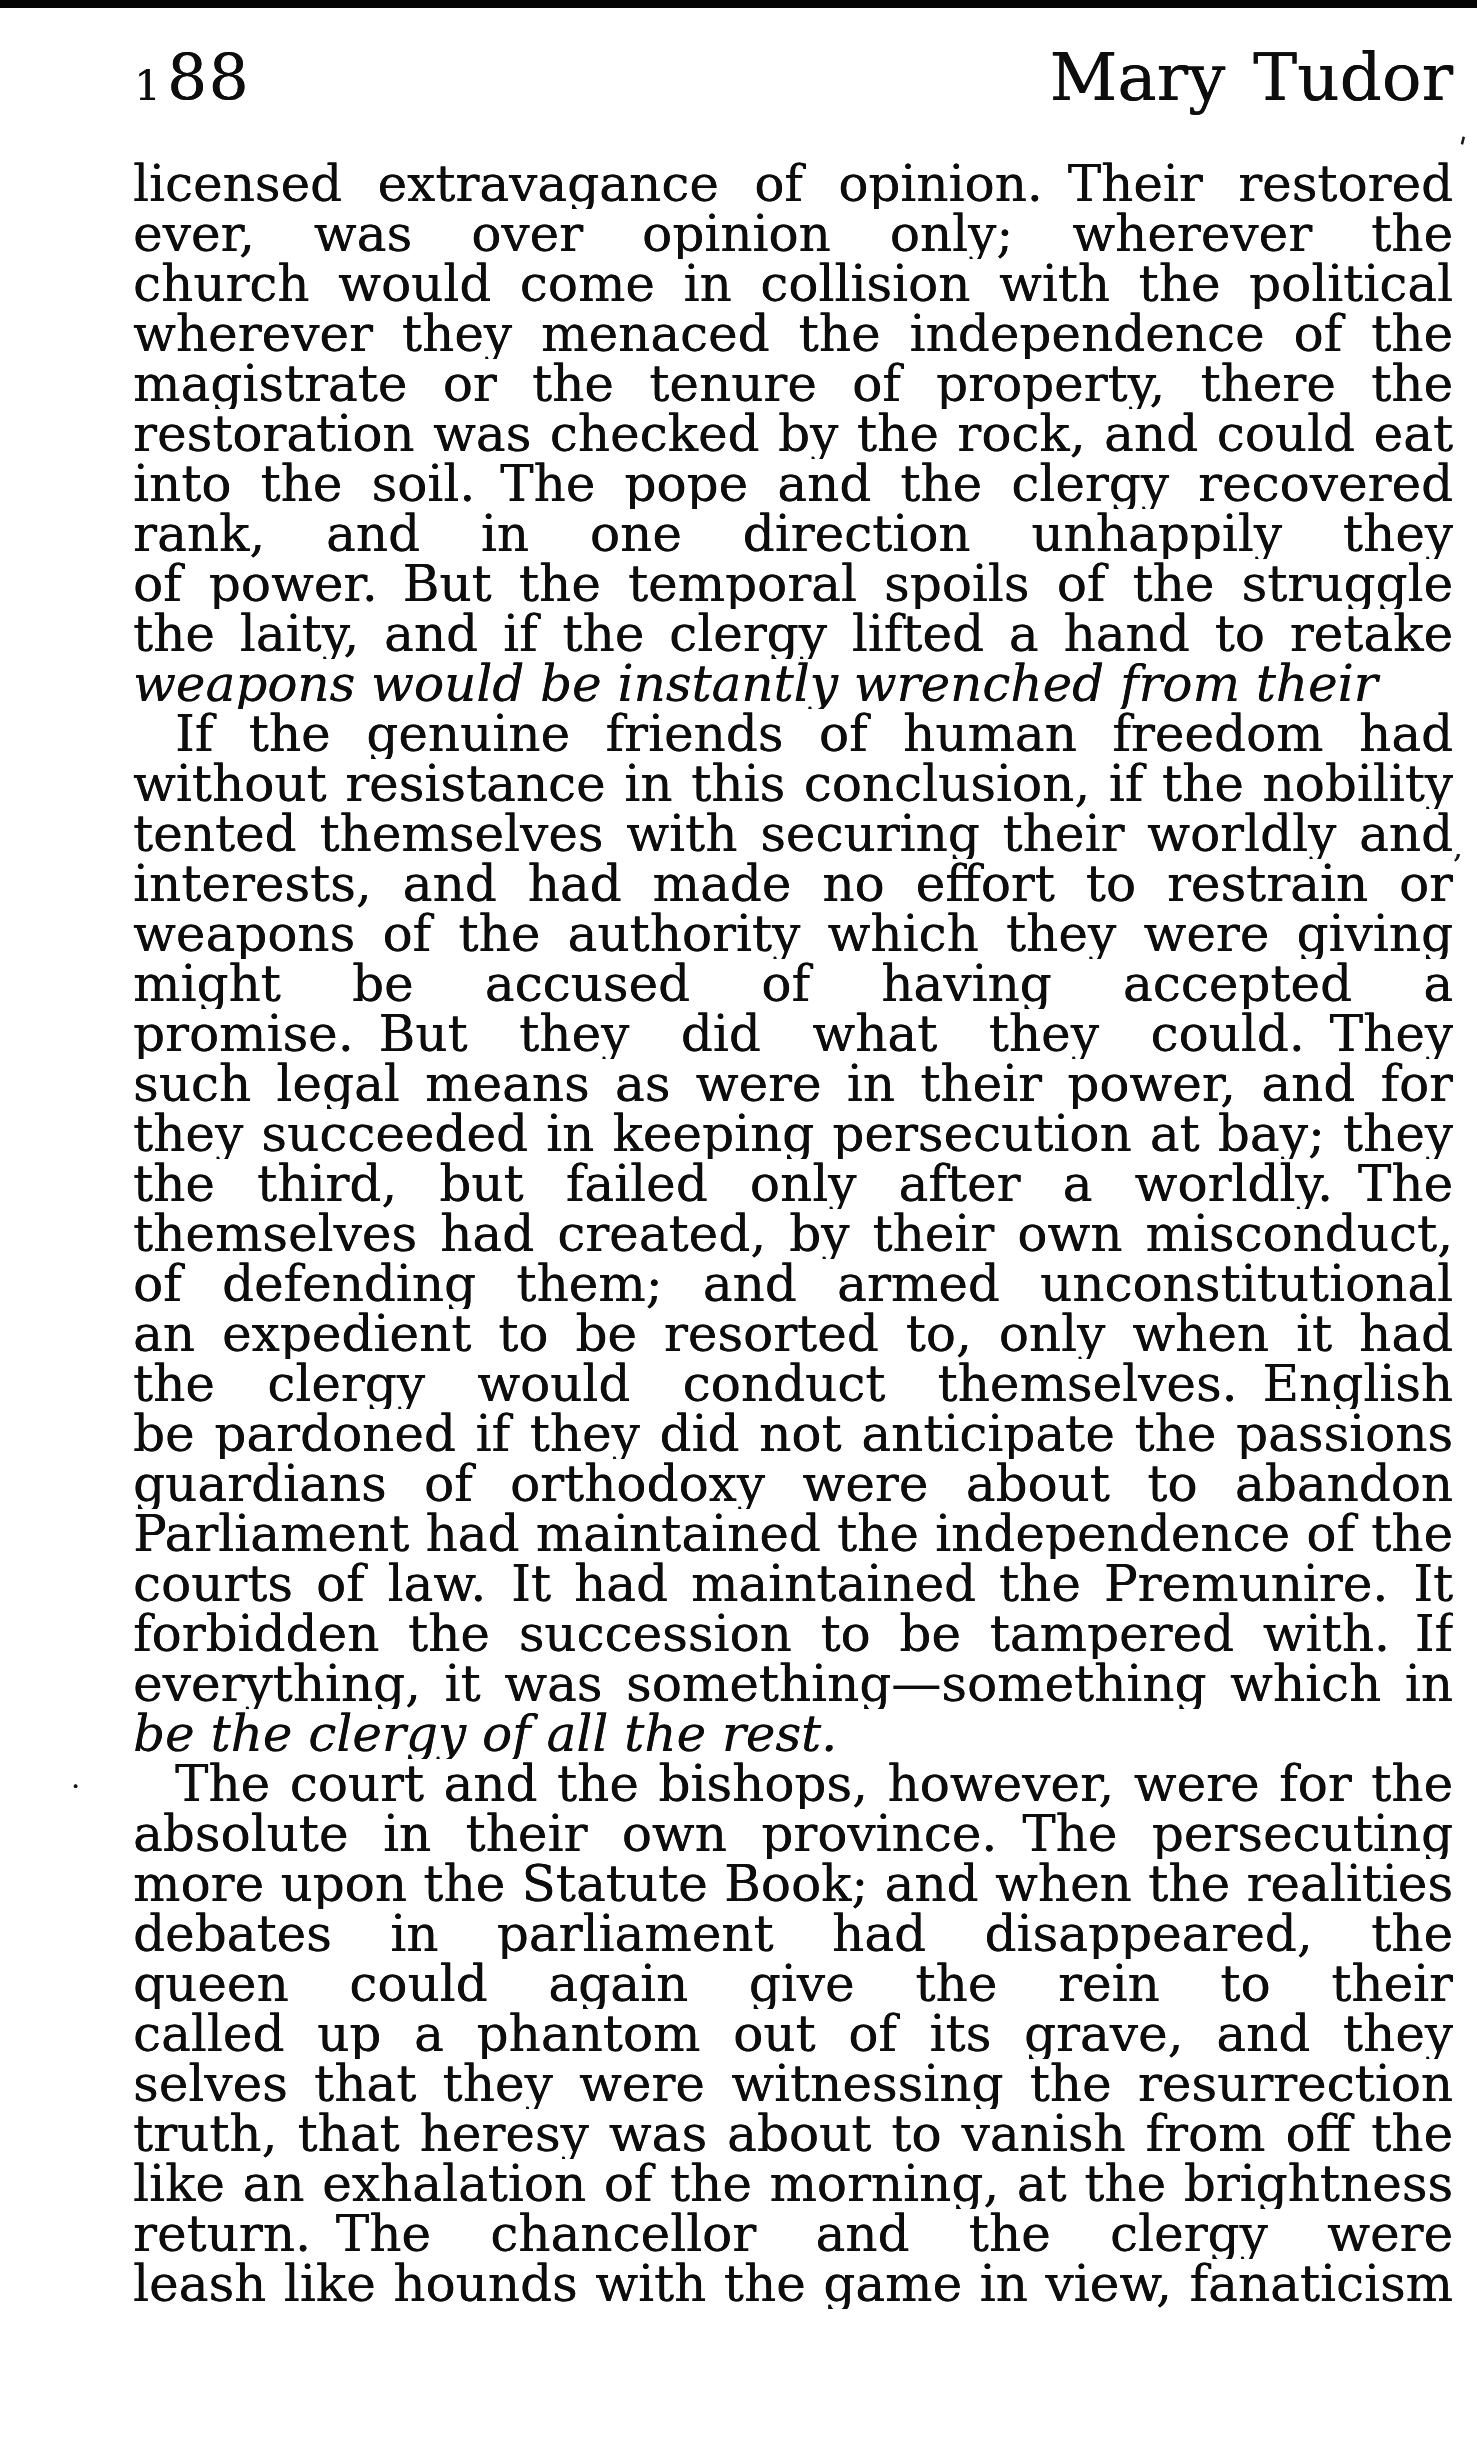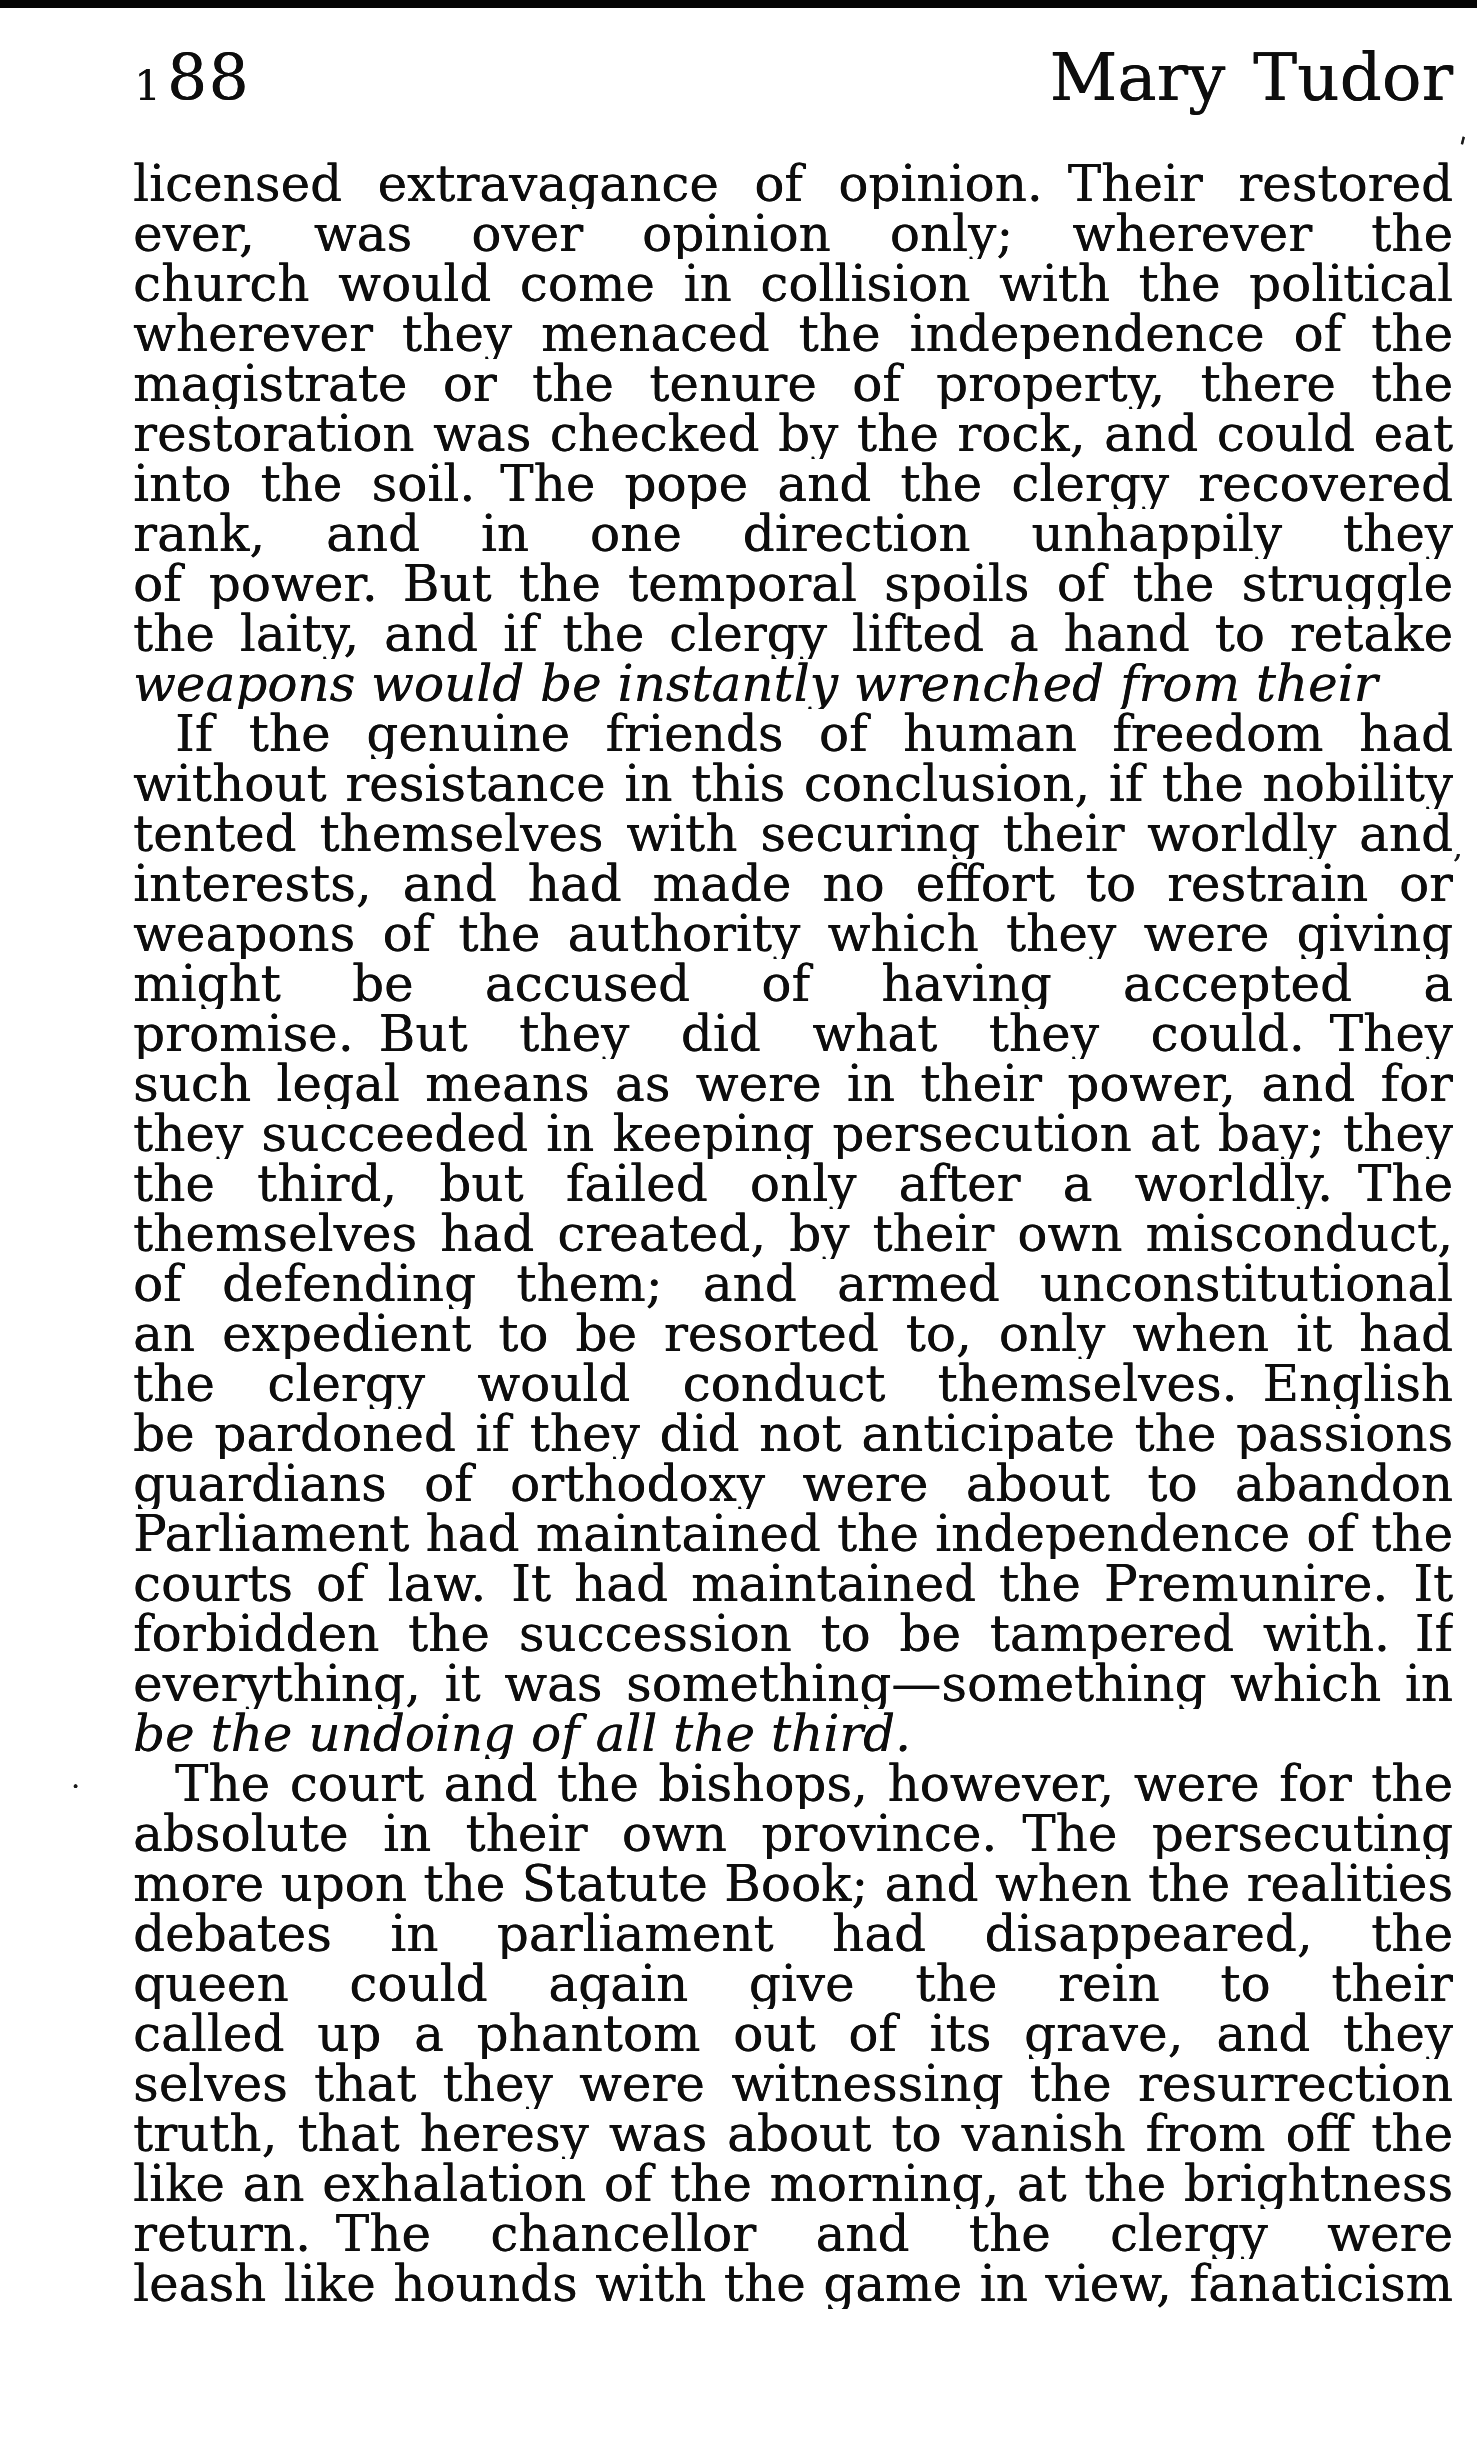--- a/index.html
+++ b/index.html
@@ -84,21 +84,21 @@
       <div class="line">themselves had created, by their own misconduct, the difficulty</div>
       <div class="line">of defending them; and armed unconstitutional resistance was</div>
       <div class="line">an expedient to be resorted to, only when it had been seen how</div>
       <div class="line">the clergy would conduct themselves. English statesmen may</div>
       <div class="line">be pardoned if they did not anticipate the passions to which the</div>
       <div class="line">guardians of orthodoxy were about to abandon themselves.</div>
       <div class="line">Parliament had maintained the independence of the English</div>
       <div class="line">courts of law. It had maintained the Premunire. It had</div>
       <div class="line">forbidden the succession to be tampered with. If this was not</div>
       <div class="line">everything, it was something—something which in the end would</div>
-      <div class="line last">be the undoing of all the third.</div>
+      <div class="line last">be the clergy of all the rest.</div>
     </div>
 
     <div>
       <div class="line indent">The court and the bishops, however, were for the present</div>
       <div class="line">absolute in their own province. The persecuting acts were once</div>
       <div class="line">more upon the Statute Book; and when the realities of the</div>
       <div class="line">debates in parliament had disappeared, the cardinal and the</div>
       <div class="line">queen could again give the rein to their imagination. They had</div>
       <div class="line">called up a phantom out of its grave, and they persuaded them-</div>
       <div class="line">selves that they were witnessing the resurrection of the spirit of</div>

